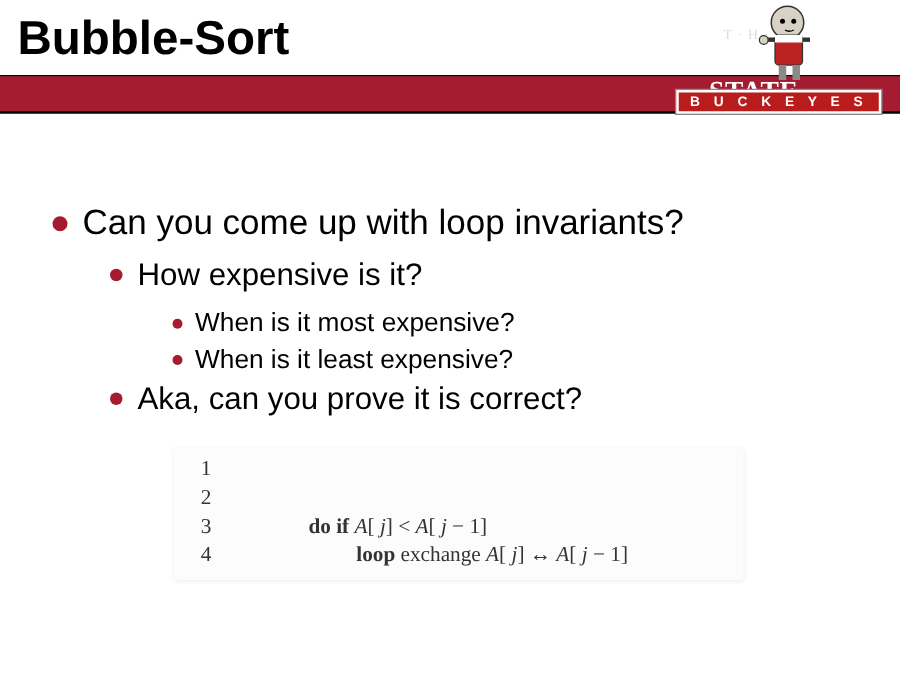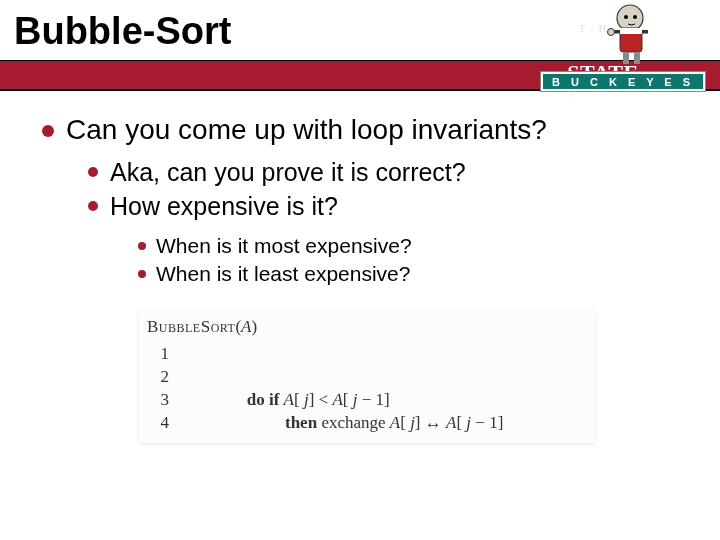--- a/index.html
+++ b/index.html
@@ -66,32 +66,33 @@
     font-weight: bold;
     font-size: 22px;
     color: #fff;
     letter-spacing: 0.5px;
   }
   .logo .buckeyes {
     position: absolute;
     top: 68px;
     left: -2px;
     width: 160px;
-    background: #0f766e;
+    background: #b91c1c;
     border: 2px solid #fff;
     box-shadow: 0 0 0 1px #888;
     text-align: center;
     font-size: 11px;
     letter-spacing: 4px;
     color: #fff;
     padding: 2px 0 1px 0;
     font-weight: bold;
   }
   .content {
     padding: 22px 28px 0 42px;
+    margin-top: 48px;
   }
   ul {
     list-style: none;
     margin: 0;
     padding: 0;
   }
   .lvl1 > li {
     font-size: 28px;
     line-height: 1.35;
     padding-left: 24px;
@@ -208,53 +209,50 @@
     <div class="title">Bubble-Sort</div>
   </div>
   <div class="redbar"></div>
 
   <div class="content">
     <ul class="lvl1">
       <li>
         <span>Can you come up with loop invariants?</span>
         <ul class="lvl2">
           <li>
-            <span>Aka, can you prove it is correct?</span>
-          </li>
-          <li>
             <span>How expensive is it?</span>
             <ul class="lvl3">
               <li>
                 <span>When is it most expensive?</span>
               </li>
               <li>
                 <span>When is it least expensive?</span>
               </li>
             </ul>
           </li>
+          <li>
+            <span>Aka, can you prove it is correct?</span>
+          </li>
         </ul>
       </li>
     </ul>
 
     <div class="pseudo">
-      <div style="margin-bottom:4px;">
-        <span class="fname">BubbleSort</span>(<span class="it">A</span>)
-      </div>
       <div id="pseudo-lines">
           <div class="row">
             <span class="ln">1</span>
           </div>
           <div class="row">
             <span class="ln">2</span>
           </div>
           <div class="row">
             <span class="ln">3</span>
             <span style="white-space: pre;">               <span class="kw">do if</span> <span class="it">A</span>[ <span class="it">j</span>] &lt; <span class="it">A</span>[ <span class="it">j</span> − 1]</span>
           </div>
           <div class="row">
             <span class="ln">4</span>
-            <span style="white-space: pre;">                        <span class="kw">then</span> exchange <span class="it">A</span>[ <span class="it">j</span>] ↔ <span class="it">A</span>[ <span class="it">j</span> − 1]</span>
+            <span style="white-space: pre;">                        <span class="kw">loop</span> exchange <span class="it">A</span>[ <span class="it">j</span>] ↔ <span class="it">A</span>[ <span class="it">j</span> − 1]</span>
           </div>
         </div>
     </div>
   </div>
 
 </div>
 
 </body></html>

